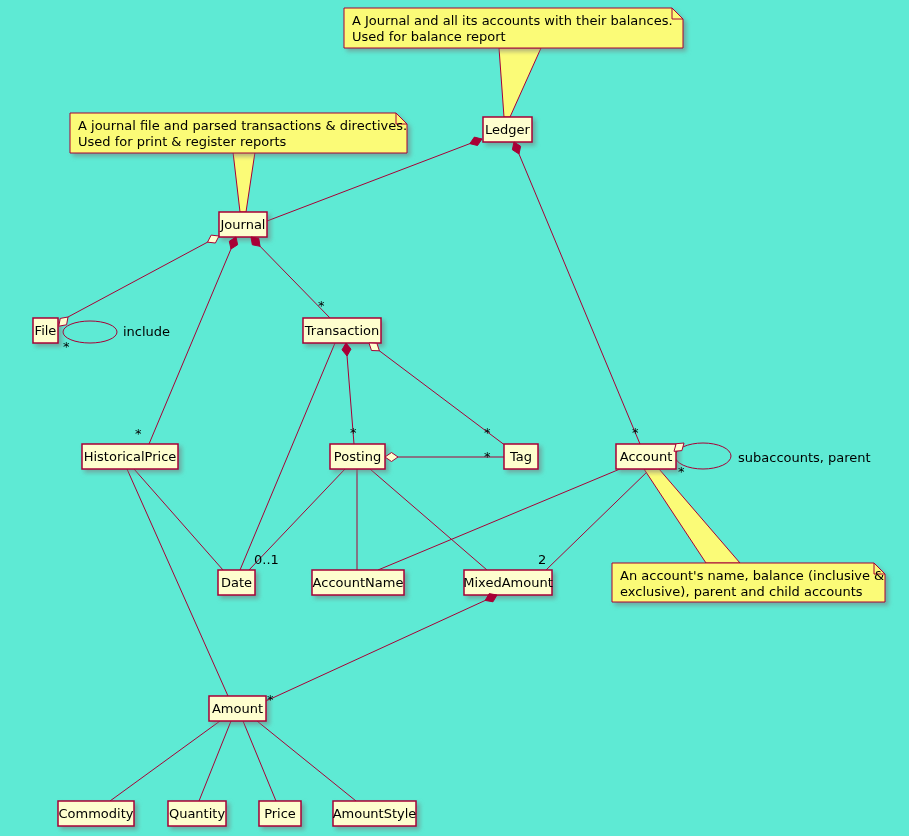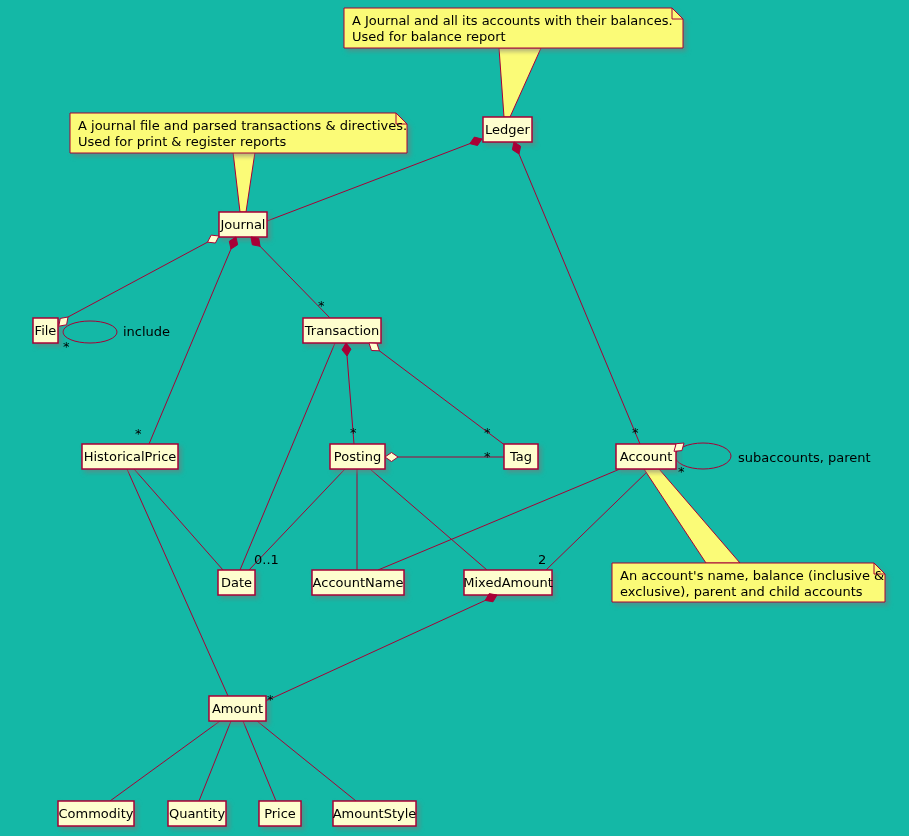--- a/index.html
+++ b/index.html
@@ -1,16 +1,16 @@
 <!DOCTYPE html>
 <html><head>
 <meta charset="utf-8">
 <style>
   html,body{margin:0;padding:0;background:#ffffff;}
-  .stage{position:relative;width:909px;height:836px;background:#14b8a6;
+  .stage{position:relative;width:909px;height:836px;background:#5eead4;
          font-family:"DejaVu Sans",sans-serif;overflow:hidden;}
   svg{position:absolute;left:0;top:0;}
   .edge{stroke:#A80036;stroke-width:1;fill:none;}
   .cls{fill:#FEFECE;stroke:#A80036;stroke-width:1.5;}
   .note{fill:#FBFB77;stroke:#A80036;stroke-width:1;}
   .fold{fill:none;stroke:#A80036;stroke-width:1;}
   .pointer{fill:#FBFB77;stroke:#A80036;stroke-width:1;}
   .dia.solid{fill:#A80036;stroke:#A80036;stroke-width:1;}
   .dia.open{fill:#FEFECE;stroke:#A80036;stroke-width:1;}
   .clstext{font-size:13px;fill:#000000;text-anchor:middle;}

